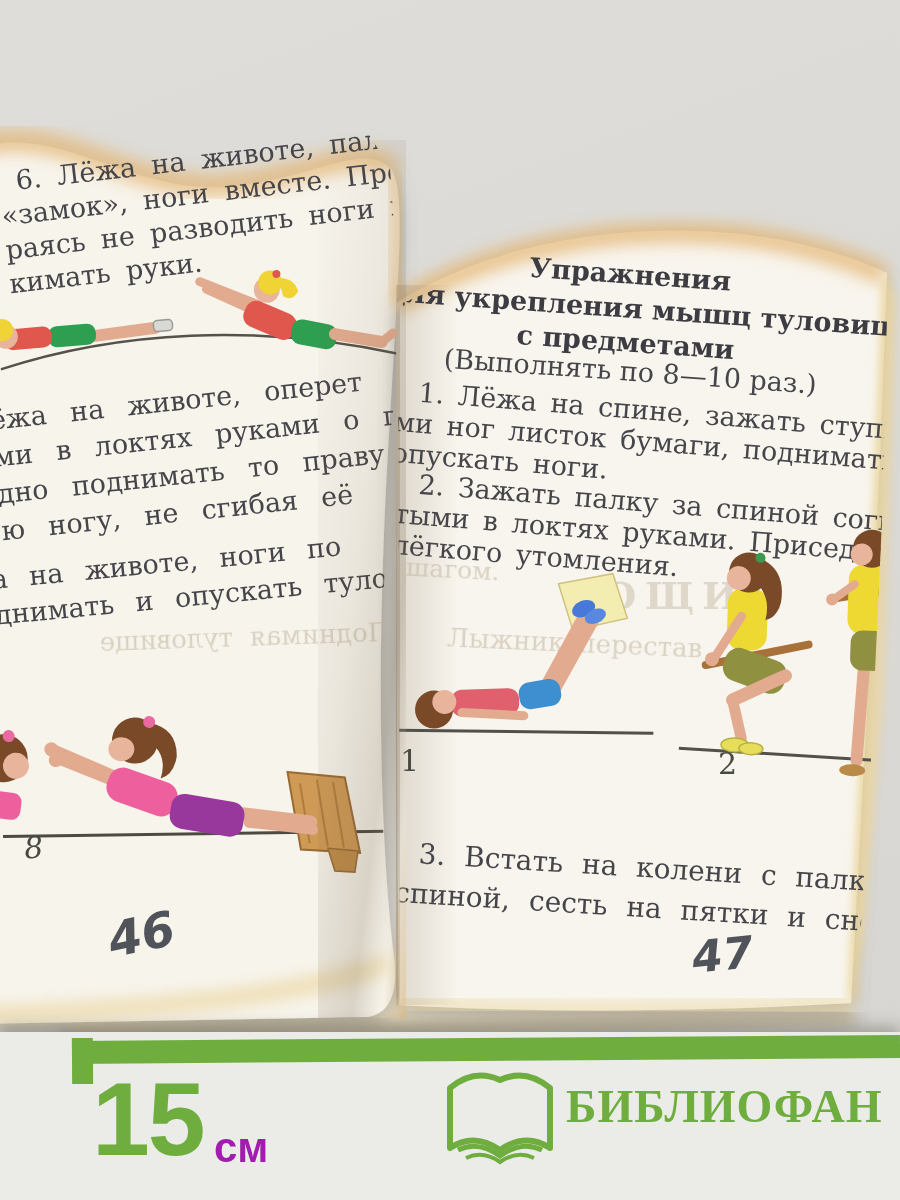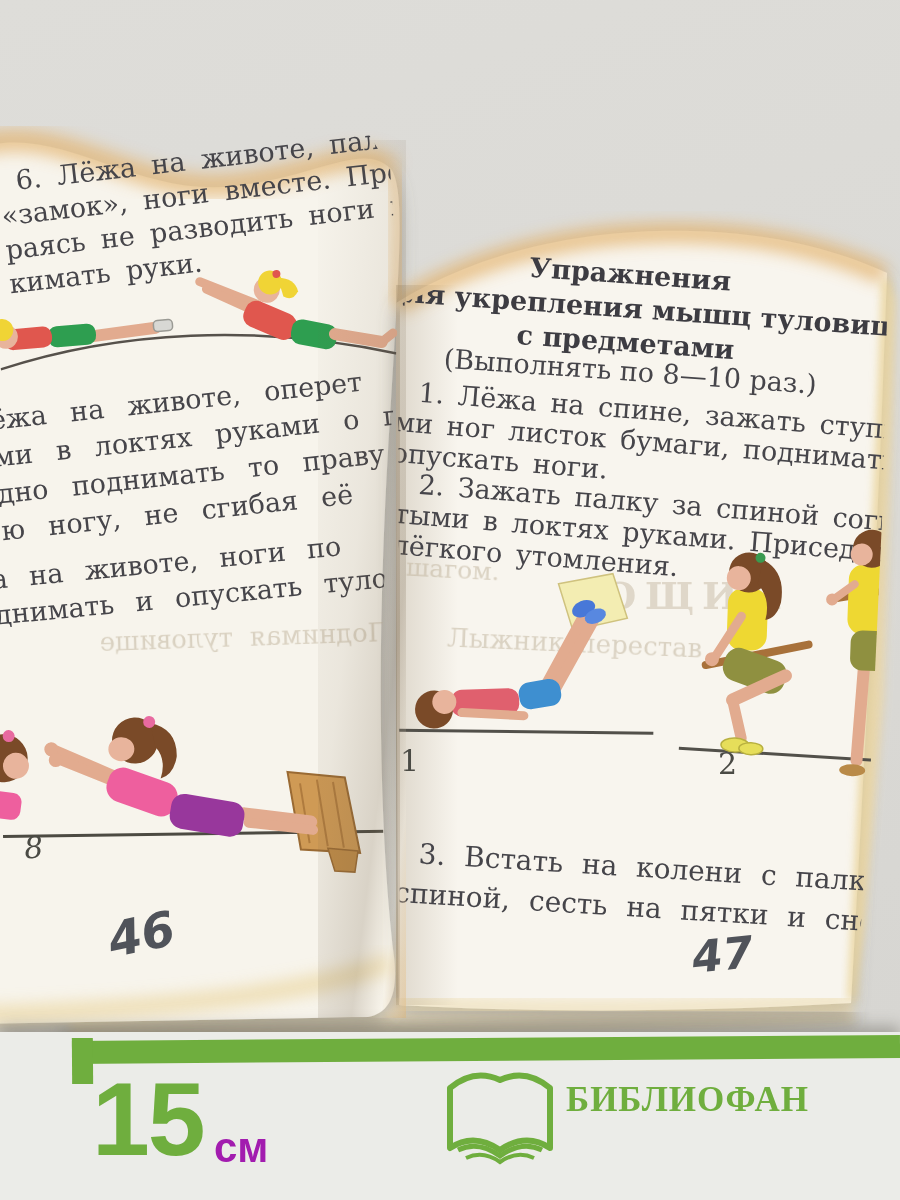--- a/index.html
+++ b/index.html
@@ -61,21 +61,21 @@
   .ruler-bar{position:absolute;left:72px;top:6px;width:828px;height:23px;background:#6fae3e;transform:rotate(-.4deg);}
   .ruler-tick{position:absolute;left:72px;top:6px;width:21px;height:46px;background:#6fae3e;transform:rotate(-.4deg);}
   .ruler-value{position:absolute;left:92px;top:28px;font-family:"Liberation Sans",sans-serif;
     font-weight:bold;font-size:104px;color:#6fae3e;letter-spacing:-2px;text-align:right;}
   .ruler-unit{position:absolute;left:214px;top:92px;font-family:"Liberation Sans",sans-serif;
     font-weight:bold;font-size:42px;color:#a21caf;}
   .brand-icon{position:absolute;left:438px;top:28px;}
   .brand-abbr{position:absolute;left:458px;top:44px;width:84px;text-align:center;
     font-family:"Liberation Serif",serif;font-weight:bold;font-size:46px;color:#6fae3e;}
   .brand-name{position:absolute;left:566px;top:48px;font-family:"Liberation Serif",serif;
-    font-weight:bold;font-size:35px;letter-spacing:1px;color:#6fae3e;}
+    font-weight:bold;font-size:46px;letter-spacing:1px;color:#6fae3e;}
 </style>
 </head>
 <body>
 
 <div class="stage">
 
   <svg class="pages-svg" width="900" height="1200">
     <defs>
       <filter id="soft9" x="-30%" y="-30%" width="160%" height="160%">
           <feGaussianBlur stdDeviation="8"></feGaussianBlur>

